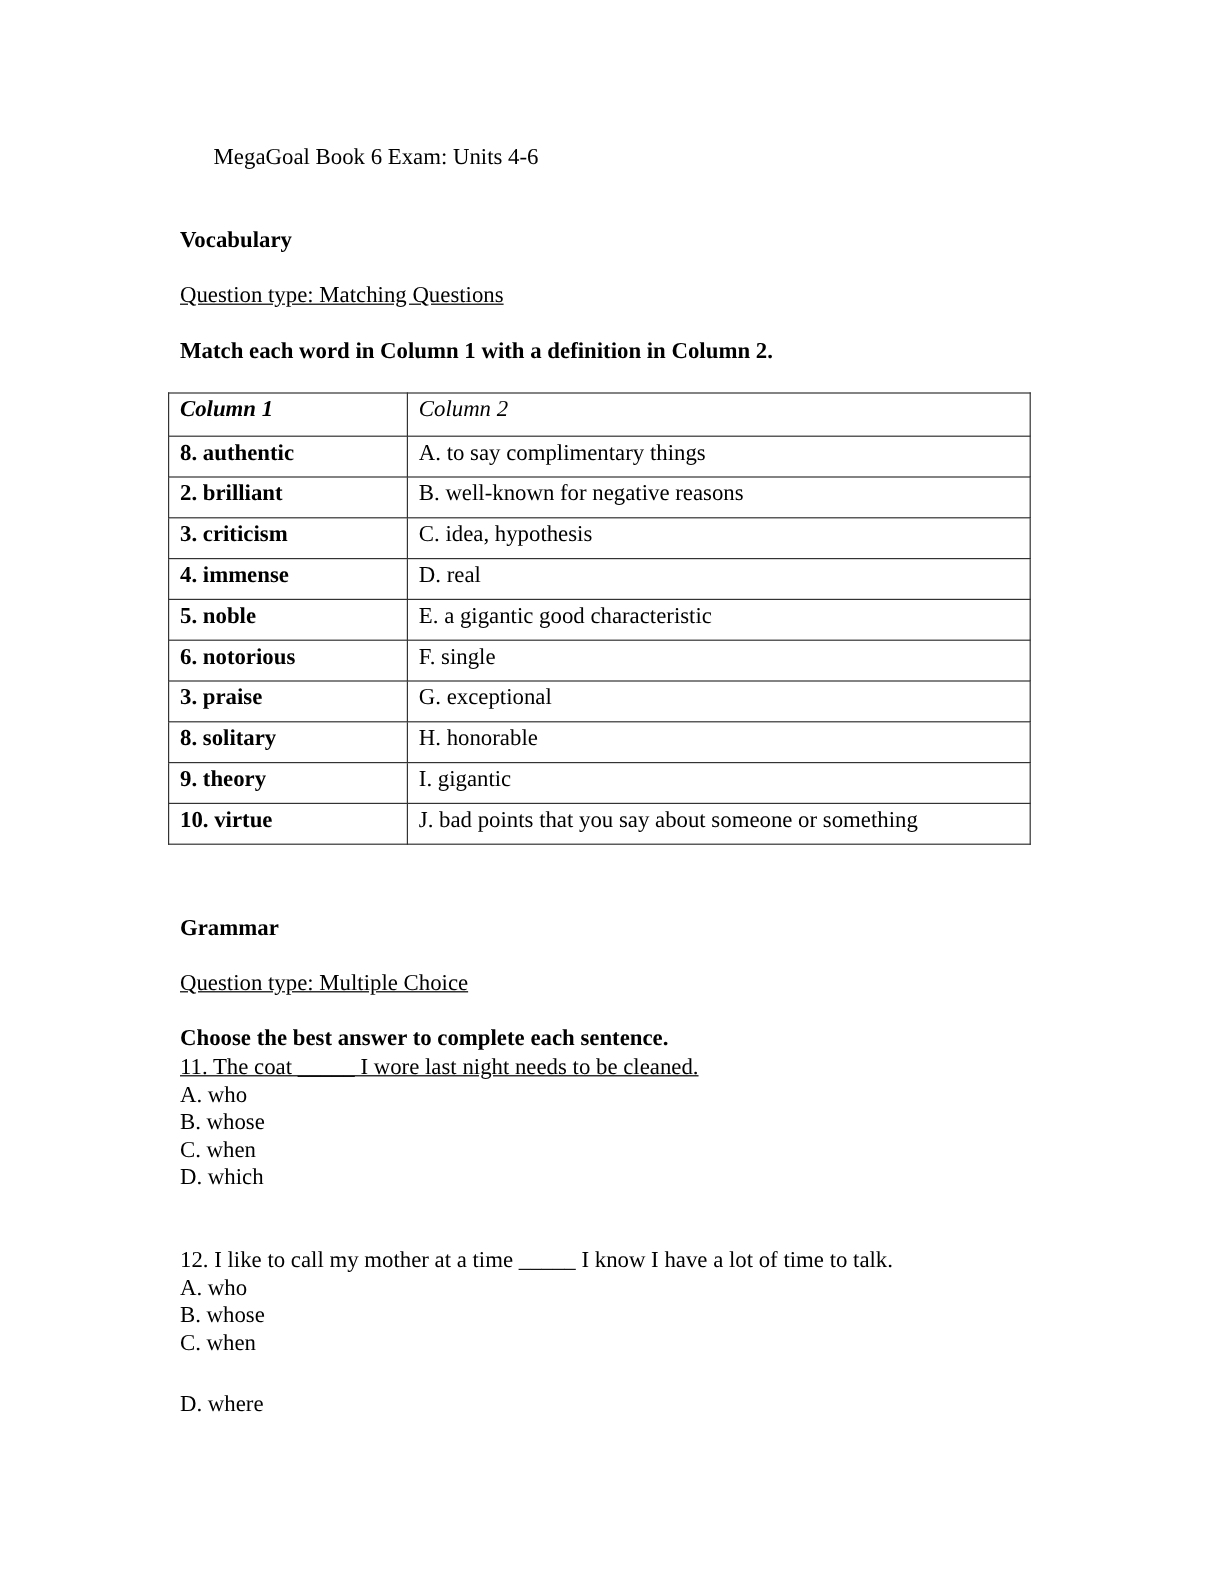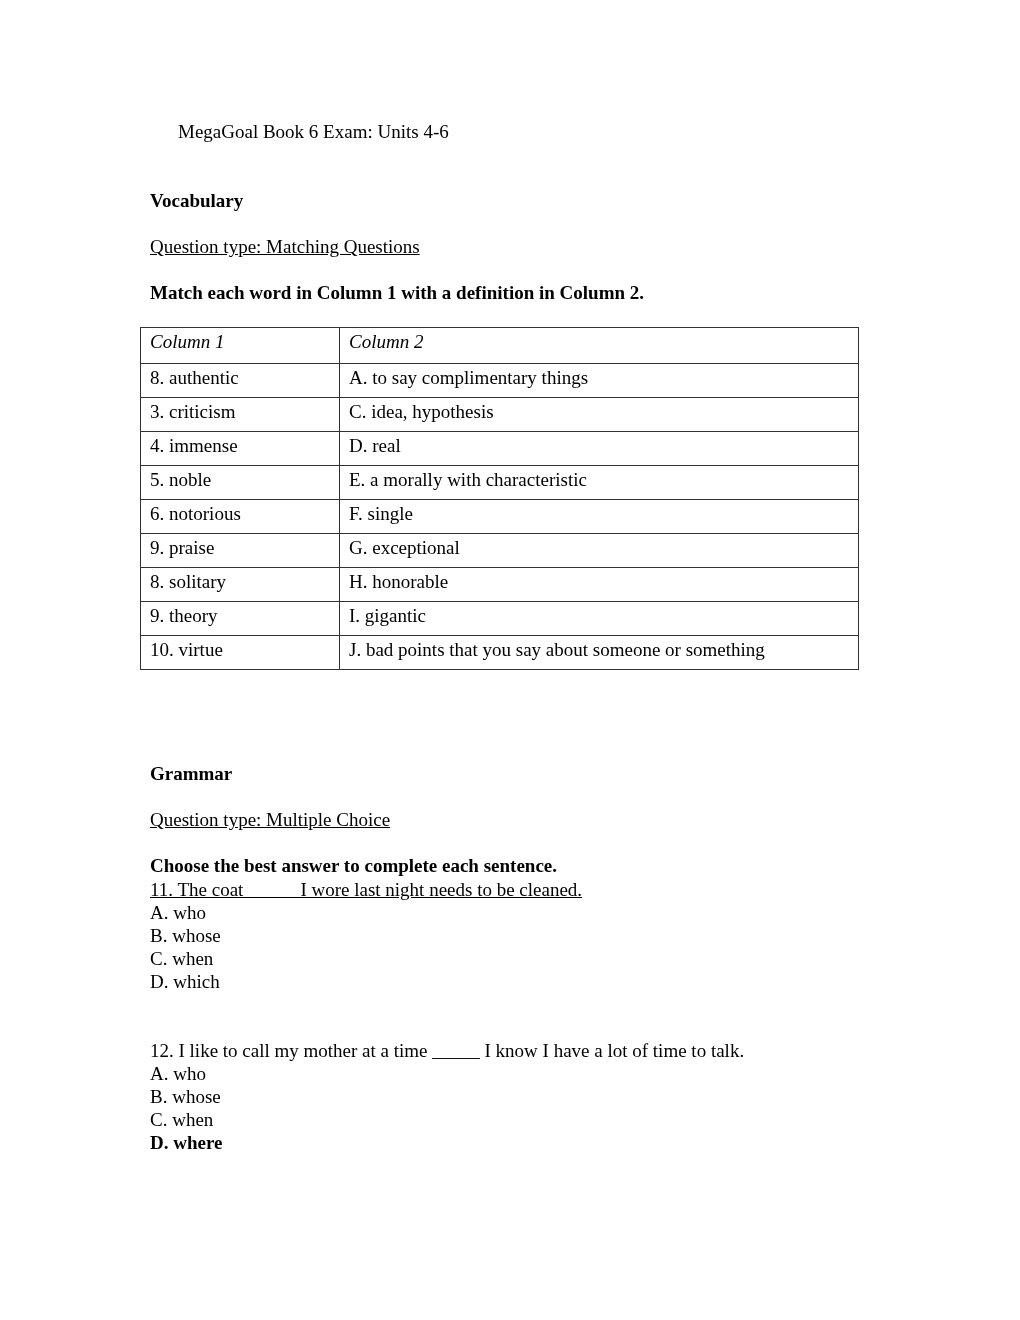--- a/index.html
+++ b/index.html
@@ -4,21 +4,21 @@
 <style>
   html, body { margin: 0; padding: 0; background: #ffffff; }
   body { width: 1020px; height: 1320px; position: relative; overflow: hidden;
          font-family: "Liberation Serif", "DejaVu Serif", serif; color: #000; font-size: 19px; }
   .abs { position: absolute; white-space: nowrap; }
   .bold { font-weight: bold; }
   .ul { text-decoration: underline; }
   table.match { position: absolute; left: 140px; top: 327px; width: 719px; border-collapse: collapse; }
   table.match td { border: 1.5px solid #333; height: 34px; padding: 0 0 0 9px; vertical-align: top;
                    font-size: 19px; line-height: 24px; padding-top: 2px; box-sizing: border-box; }
-  table.match td.c1 { width: 199px; }
+  table.match td.c1 { width: 199px; font-weight: bold; }
   table.match tr.hdr td { font-style: italic; height: 36px; }
   .line { position: absolute; left: 150px; font-size: 19px; line-height: 23px; white-space: nowrap; }
 </style>
 </head>
 <body>
 
 <div>
   <div class="abs" style="left:150px; top:121px;margin-left:28px;">MegaGoal Book 6 Exam: Units 4-6</div>
 
   <div class="abs bold" style="left:150px; top:190px;">Vocabulary</div>
@@ -29,37 +29,41 @@
     <tbody>
         <tr class="hdr">
       <td class="c1">Column 1</td>
       <td>Column 2</td>
     </tr>
     <tr>
       <td class="c1">8. authentic</td>
       <td>A. to say complimentary things</td>
     </tr>
     <tr>
+      <td class="c1">2. brilliant</td>
+      <td>B. well-known for negative reasons</td>
+    </tr>
+    <tr>
       <td class="c1">3. criticism</td>
       <td>C. idea, hypothesis</td>
     </tr>
     <tr>
       <td class="c1">4. immense</td>
       <td>D. real</td>
     </tr>
     <tr>
       <td class="c1">5. noble</td>
-      <td>E. a morally with characteristic</td>
+      <td>E. a gigantic good characteristic</td>
     </tr>
     <tr>
       <td class="c1">6. notorious</td>
       <td>F. single</td>
     </tr>
     <tr>
-      <td class="c1">9. praise</td>
+      <td class="c1">3. praise</td>
       <td>G. exceptional</td>
     </tr>
     <tr>
       <td class="c1">8. solitary</td>
       <td>H. honorable</td>
     </tr>
     <tr>
       <td class="c1">9. theory</td>
       <td>I. gigantic</td>
     </tr>
@@ -77,14 +81,14 @@
   <div class="line" style="top:878px;text-decoration:underline;">11. The coat _____ I wore last night needs to be cleaned.</div>
   <div class="line" style="top:901px;">A. who</div>
   <div class="line" style="top:924px;">B. whose</div>
   <div class="line" style="top:947px;">C. when</div>
   <div class="line" style="top:970px;">D. which</div>
 
   <div class="line" style="top:1039px;text-align:right;">12. I like to call my mother at a time _____ I know I have a lot of time to talk.</div>
   <div class="line" style="top:1062px;">A. who</div>
   <div class="line" style="top:1085px;">B. whose</div>
   <div class="line" style="top:1108px;">C. when</div>
-  <div class="line" style="top:1131px;font-weight:bold;">D. where</div>
+  <div class="line" style="top:1159px;">D. where</div>
 </div>
 
 </body></html>

